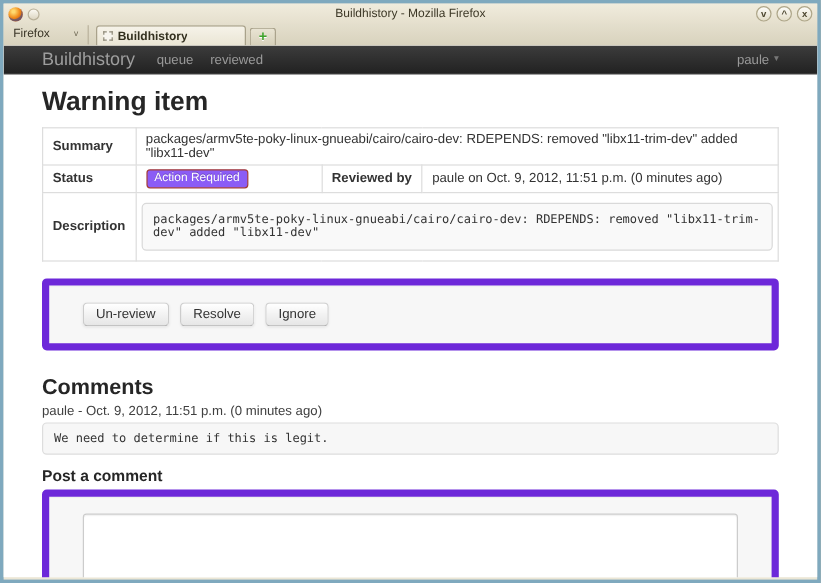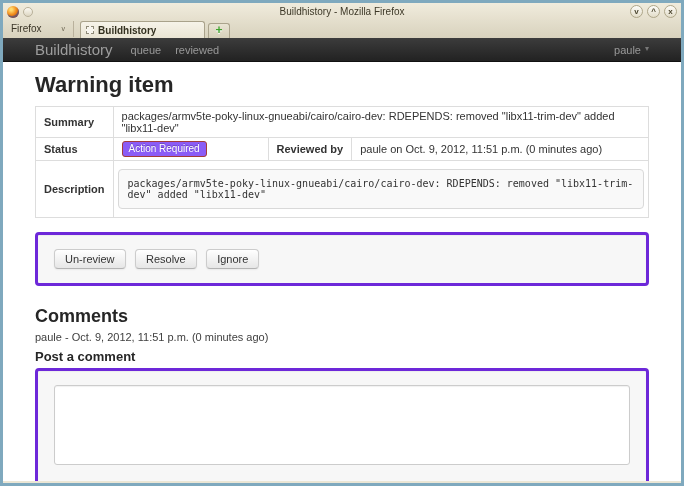--- a/index.html
+++ b/index.html
@@ -100,22 +100,22 @@
     color: #fff; font-size: 10px; font-weight: normal;
     padding: 1px 6px 2px 6px; border-radius: 3px;
     text-shadow: 0 -1px 0 rgba(0,0,0,.25);
   }
   pre.codeblock {
     font-family: "DejaVu Sans Mono", monospace; font-size: 10px; color: #333;
     background: #f9f9f9; border: 1px solid #d9d9d9; border-radius: 4px;
     padding: 8px 9px; margin: 6px 2px; white-space: pre-wrap; word-break: break-all;
   }
   .well {
-    background: #f7f7f7; border: 3px solid #6d28d9; border-radius: 4px;
-    padding: 14px 16px; margin-top: 14px;
+    background: #f7f7f7; border: 6px solid #6d28d9; border-radius: 4px;
+    padding: 14px 28px; margin-top: 14px;
     box-shadow: inset 0 1px 1px rgba(0,0,0,.04);
   }
   .btn {
     display: inline-block;
     background: linear-gradient(#ffffff, #e6e6e6);
     border: 1px solid #ccc; border-bottom-color: #b3b3b3;
     border-radius: 4px; color: #333; font-size: 11px;
     padding: 3px 10px; margin-right: 5px; cursor: pointer;
     font-family: "Liberation Sans", sans-serif;
     box-shadow: inset 0 1px 0 rgba(255,255,255,.3), 0 1px 2px rgba(0,0,0,.06);
@@ -207,20 +207,21 @@
       <div class="well">
         <button class="btn">Un-review</button>
         <button class="btn">Resolve</button>
         <button class="btn">Ignore</button>
       </div>
 
       <h2 class="comments-title">Comments</h2>
 
       <div>
         <div class="comment-meta">paule - Oct. 9, 2012, 11:51 p.m. (0 minutes ago)</div>
+        <pre class="commentblock">We need to determine if this is legit.</pre>
       </div>
 
       <h3 class="post-title">Post a comment</h3>
 
       <div class="well post-well">
         <div class="ta-wrap">
           <textarea class="comment-input" style=""></textarea>
           
         </div>
 

